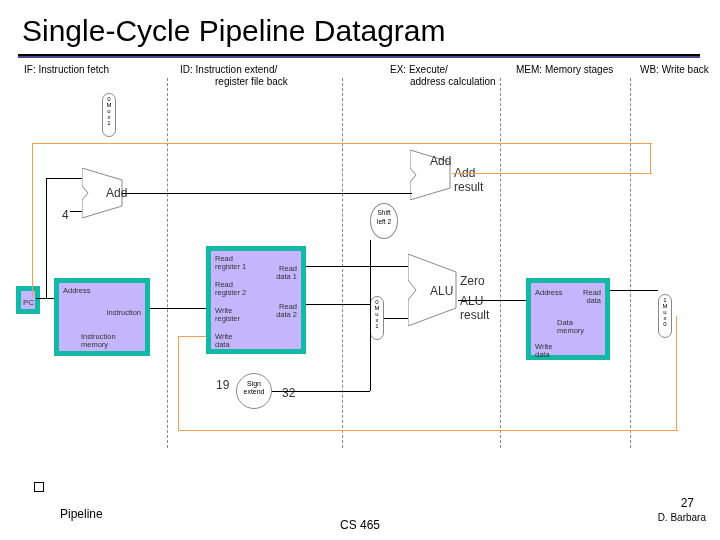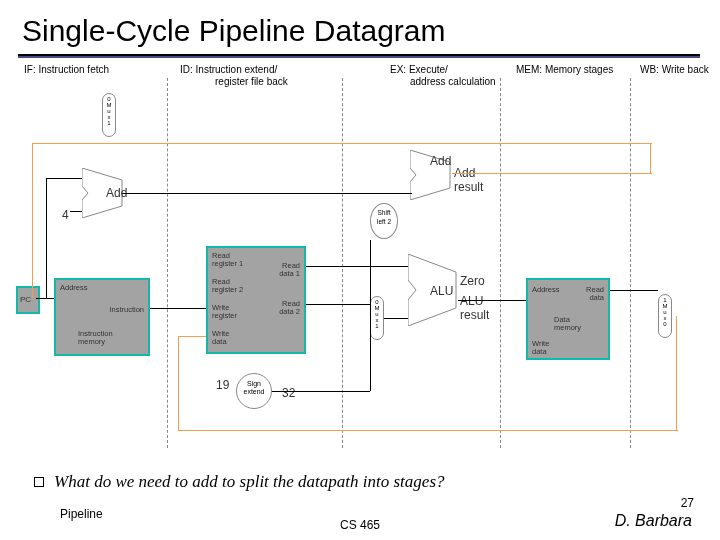--- a/index.html
+++ b/index.html
@@ -19,38 +19,38 @@
   }
   .title-underline {
     margin: 2px 20px 0 18px;
     height: 4px;
     border-top: 2px solid #000;
     border-bottom: 2px solid #4a4a8a;
   }
   .diagram { position: absolute; top: 58px; left: 10px; width: 700px; height: 390px; }
   .stage-label { position: absolute; font-size: 10px; color: #000; font-family: Arial, sans-serif; }
   .stage-div { position: absolute; border-left: 1px dashed #888; top: 20px; height: 370px; }
-  .box { position: absolute; border: 2px solid #14b8a6; background: #a3a3a3; font-size: 8px; color: #333; line-height: 1.1; }
+  .box { position: absolute; border: 5px solid #14b8a6; background: #c4b5fd; font-size: 8px; color: #333; line-height: 1.1; }
   .box .lbl { position: absolute; font-size: 7.5px; white-space: nowrap; }
   .mux { position: absolute; width: 14px; border: 1px solid #888; border-radius: 7px; font-size: 6px; text-align: center; line-height: 1; }
   .mux span { display: block; }
   .trap { position: absolute; }
   .small-text { position: absolute; font-size: 12px; color: #333; }
   .wire-h { position: absolute; height: 1px; background: #000; }
   .wire-v { position: absolute; width: 1px; background: #000; }
   .wire-o { position: absolute; border: 1px solid #f0a050; }
   .ellipse { position: absolute; border: 1px solid #888; border-radius: 50%; font-size: 8px; text-align: center; }
   .bullet-row { position: absolute; bottom: 48px; left: 34px; right: 20px; display: flex; align-items: center; }
   .bullet { width: 10px; height: 10px; border: 1.5px solid #000; margin-right: 10px; flex-shrink: 0; }
   .bullet-text { font-style: italic; font-size: 17px; font-family: Georgia, 'Times New Roman', serif; }
   .footer { position: absolute; bottom: 8px; left: 0; right: 0; height: 30px; font-size: 12px; font-family: Arial, sans-serif; }
   .footer .left { position: absolute; left: 60px; top: 5px; }
   .footer .center { position: absolute; left: 50%; transform: translateX(-50%); top: 16px; }
   .footer .pagenum { position: absolute; right: 26px; top: -6px; }
-  .footer .author { position: absolute; right: 28px; top: 10px; font-size: 16px; font-style: italic; }
+  .footer .author { position: absolute; right: 14px; top: 10px; font-size: 10px; }
 </style>
 </head>
 <body>
 
 <div class="title">Single-Cycle Pipeline Datagram</div>
 <div class="title-underline"></div>
 
 <div class="diagram">
 
   <div class="stage-label" style="left:14px;top:6px">IF: Instruction fetch</div>
@@ -178,21 +178,20 @@
   <div class="wire-v" style="left:360px;top:182px;height:151px"></div>
   <div class="wire-h" style="left:112px;top:135px;width:290px"></div>
   <div class="wire-v" style="left:36px;top:120px;height:120px"></div>
   <div class="wire-h" style="left:36px;top:120px;width:36px"></div>
   <div class="wire-h" style="left:60px;top:153px;width:12px"></div>
 
 </div>
 
 <div class="bullet-row">
   <div class="bullet"></div>
-  <div class="bullet-text">What do we need to add to split the datapath into stages?</div>
 </div>
 
 <div class="footer">
   <span class="left">Pipeline</span>
   <span class="center">CS 465</span>
   <span class="pagenum">27</span>
   <span class="author">D. Barbara</span>
 </div>
 
 </body></html>

